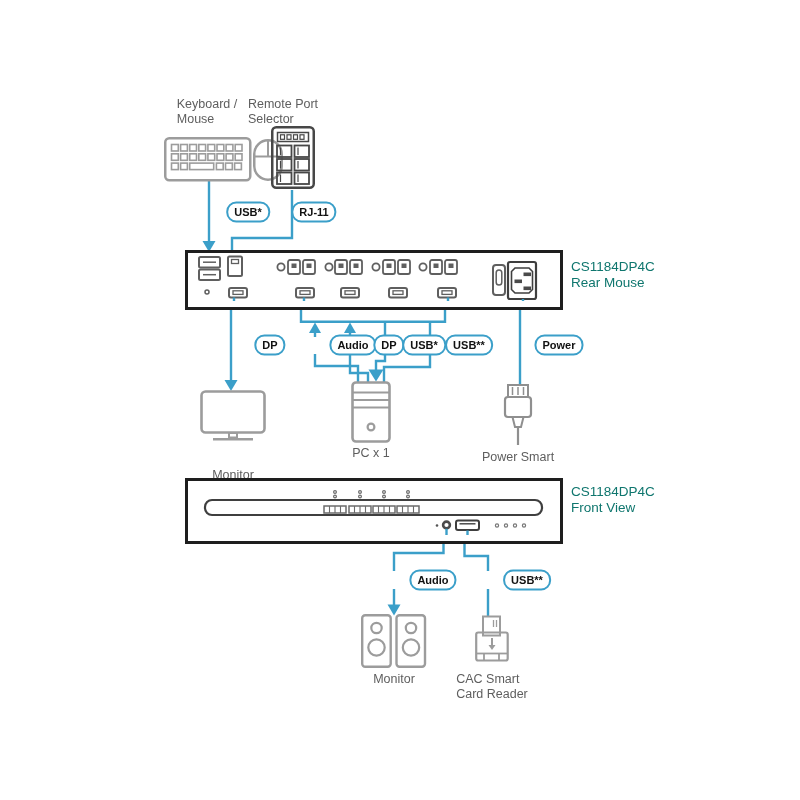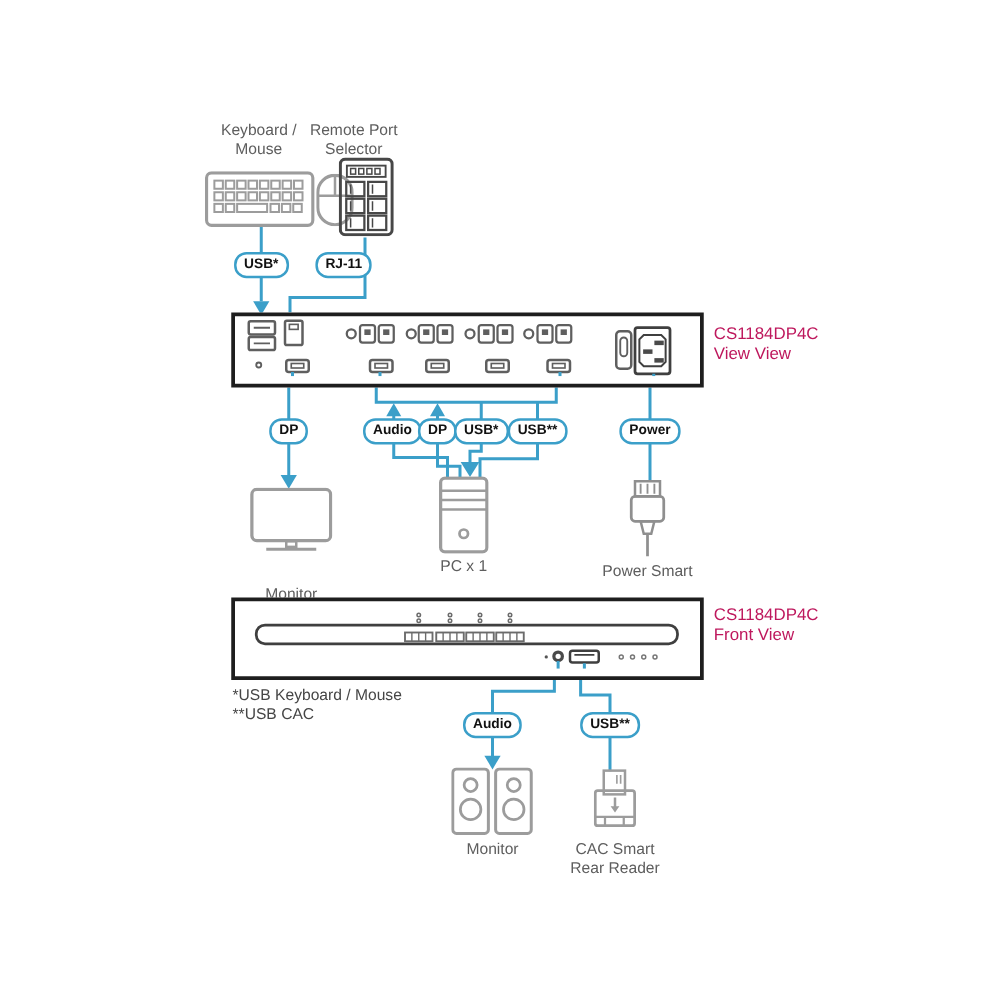--- a/index.html
+++ b/index.html
@@ -5,24 +5,24 @@
   html,body{margin:0;padding:0;background:#ffffff;}
   .canvas{position:relative;width:800px;height:800px;background:#ffffff;
           font-family:"Liberation Sans",sans-serif;overflow:hidden;}
   .lines{position:absolute;left:0;top:0;z-index:1;}
   .icon{position:absolute;z-index:2;}
   .device{position:absolute;z-index:2;background:#ffffff;border:3px solid #1e1e1e;}
   .device svg{display:block;}
   .pill{position:absolute;z-index:3;transform:translate(-50%,-50%);
         background:#ffffff;border:2px solid #3b9fc9;border-radius:10px;
         padding:2px 6px;font-size:11px;font-weight:700;color:#111111;
-        line-height:13px;white-space:nowrap;}
+        line-height:13px;white-space:nowrap;margin-left:39px;}
   .label{position:absolute;z-index:2;color:#5e5e5e;font-size:12.5px;line-height:14.5px;
-         text-align:center;transform:translateX(-50%);white-space:pre-line;}
-  .title{position:absolute;z-index:2;color:#be185d;font-size:13.5px;line-height:16px;}
+         text-align:left;transform:translateX(-50%);white-space:pre-line;}
+  .title{position:absolute;z-index:2;color:#0f766e;font-size:13.5px;line-height:16px;}
   .footnotes{position:absolute;z-index:2;color:#454545;font-size:12.5px;line-height:14.5px;}
 </style>
 </head>
 <body>
 
 <div class="canvas">
 
   <svg class="lines" width="800" height="800" viewBox="0 0 800 800">
     <g fill="none" stroke="#3b9fc9" stroke-width="2.4">
       <path d="M209,181 V241"></path>
@@ -204,21 +204,21 @@
         <path d="M46,44.5 V48"></path>
           <path d="M116,44.5 V48"></path>
           <path d="M260,44.5 V48"></path>
           <path d="M335,46 V48"></path>
       </g>
     </svg>
   </div>
 
   <div class="title" style="left:571px;top:259px">
     <div>CS1184DP4C</div>
-    <div>View View</div>
+    <div>Rear Mouse</div>
   </div>
 
   <svg class="icon" style="left:200px;top:390px" width="66" height="52" viewBox="0 0 66 52">
     <g fill="none" stroke="#9c9c9c">
       <rect x="1.5" y="1.5" width="63" height="41" rx="4" stroke-width="2.6"></rect>
       <rect x="29" y="43" width="8" height="4.5" stroke-width="2"></rect>
       <path d="M13,49.3 H53" stroke-width="2.4"></path>
     </g>
   </svg>
   <div class="label" style="left:233px;top:468px">Monitor</div>
@@ -293,24 +293,20 @@
           <path d="M279.5,49.5 V54"></path>
       </g>
     </svg>
   </div>
 
   <div class="title" style="left:571px;top:484px">
     <div>CS1184DP4C</div>
     <div>Front View</div>
   </div>
 
-  <div class="footnotes" style="left:186px;top:549px">
-    <div>*USB Keyboard / Mouse</div>
-    <div>**USB CAC</div>
-  </div>
 
   <svg class="icon" style="left:361px;top:614px" width="66" height="55" viewBox="0 0 66 55">
     <g fill="none" stroke="#9c9c9c">
       <rect x="1.2" y="1.2" width="28.5" height="51.5" rx="3" stroke-width="2.4"></rect>
       <circle cx="15.5" cy="14" r="5.2" stroke-width="2.2"></circle>
       <circle cx="15.5" cy="33.5" r="8.2" stroke-width="2.2"></circle>
       <rect x="35.5" y="1.2" width="28.5" height="51.5" rx="3" stroke-width="2.4"></rect>
       <circle cx="50" cy="14" r="5.2" stroke-width="2.2"></circle>
       <circle cx="50" cy="33.5" r="8.2" stroke-width="2.2"></circle>
     </g>
@@ -324,15 +320,15 @@
         <path d="M21.5,5 V12" stroke-width="1.3"></path>
       <rect x="1.2" y="17.5" width="31.5" height="28" rx="2" stroke-width="2.2"></rect>
       <path d="M17,23 V30.5" stroke-width="2"></path>
       <path d="M1.2,38.5 H32.7" stroke-width="1.8"></path>
       <path d="M9,38.5 V45.5" stroke-width="1.8"></path>
         <path d="M24,38.5 V45.5" stroke-width="1.8"></path>
     </g>
     <polygon points="13.5,30 20.5,30 17,35" fill="#9c9c9c"></polygon>
   </svg>
   <div class="label" style="left:492px;top:672px">CAC Smart
-Rear Reader</div>
+Card Reader</div>
 
 </div>
 
 </body></html>

